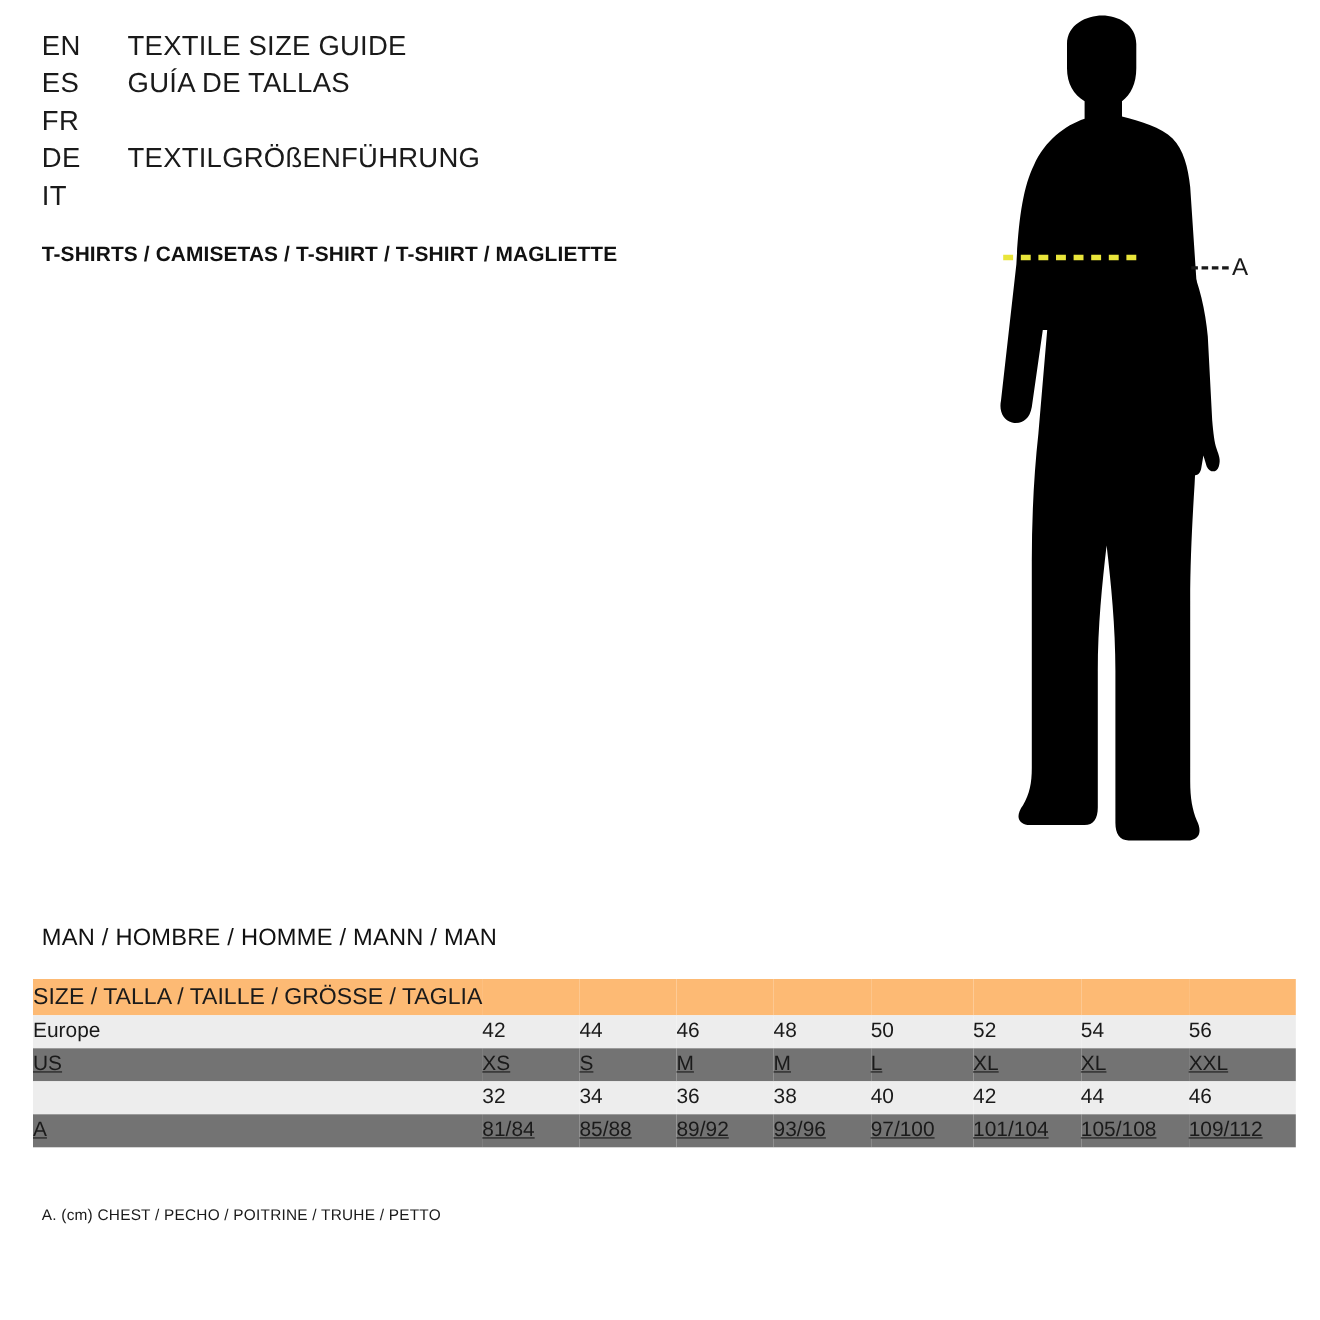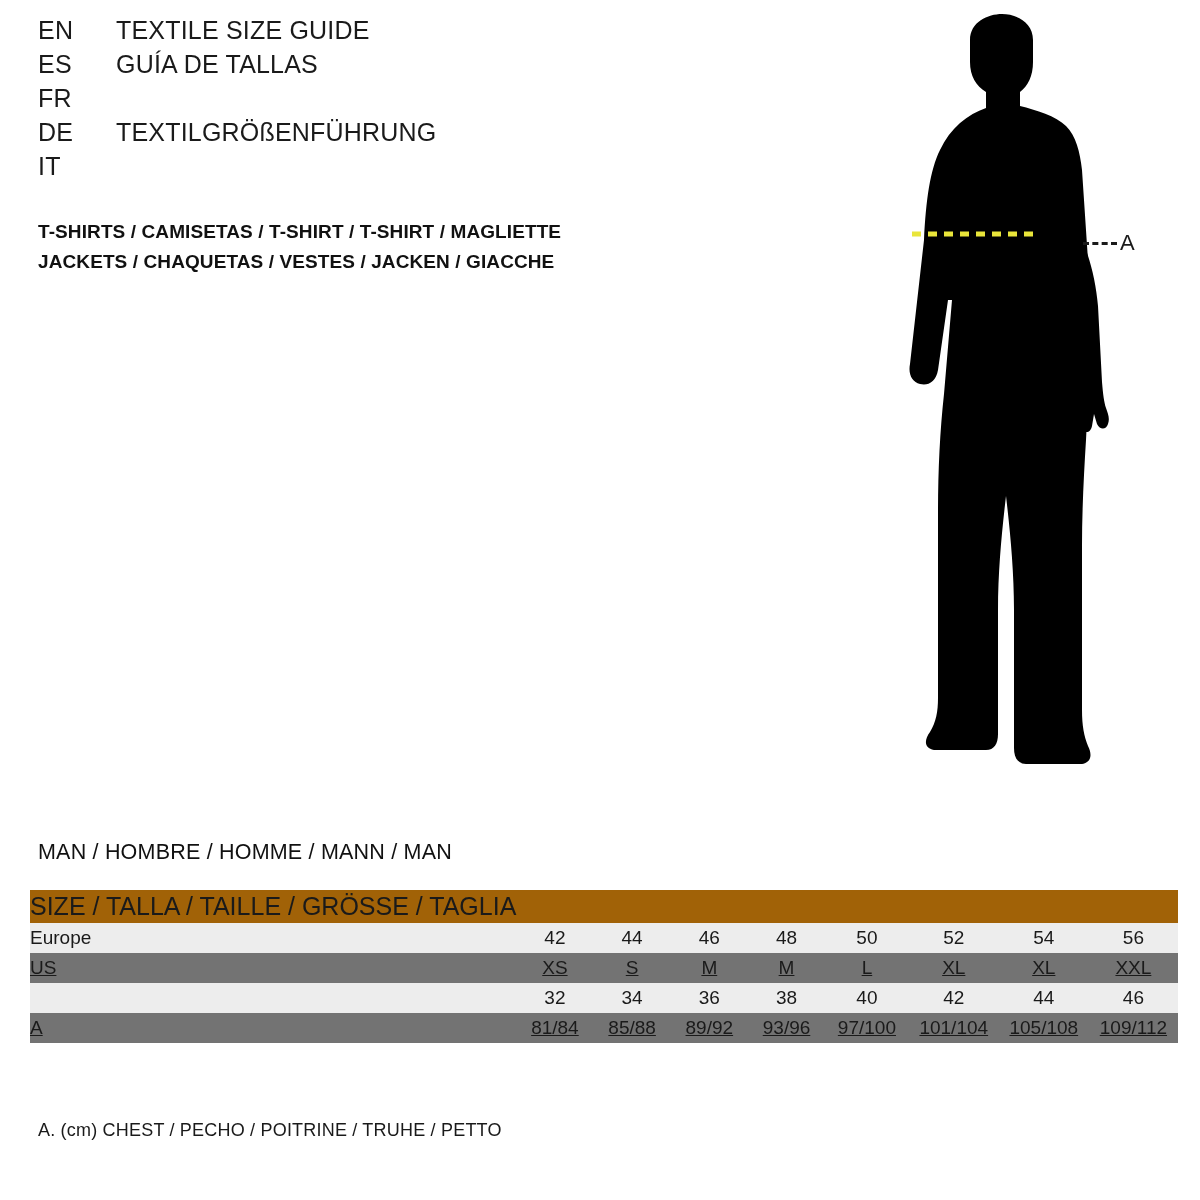--- a/index.html
+++ b/index.html
@@ -13,21 +13,21 @@
     position: relative;
     font-family: "Liberation Sans", sans-serif;
     color: #1a1a1a;
     overflow: hidden;
   }
 
   
   .lang-block {
     position: absolute;
     left: 38px;
-    top: 18px;
+    top: 30px;
     width: 720px;
   }
   .lang-row {
     display: flex;
     align-items: baseline;
     line-height: 1.0;
     margin-bottom: 9px;
   }
   .lang-code {
     width: 78px;
@@ -106,43 +106,43 @@
     border-collapse: collapse;
     font-size: 19px;
   }
   table.size-table tr { height: 30px; }
   table.size-table td {
     padding: 0;
     vertical-align: middle;
     color: #1a1a1a;
   }
   .row-head td {
-    background: #a16207;
+    background: #fdba74;
     color: #ffffff;
-    font-size: 25px;
+    font-size: 21px;
     height: 33px;
   }
   .row-light td { background: #ededed; margin-top: 12px; }
   .row-mid td   { background: #737373; text-decoration: underline; }
   .label-cell {
     width: 160px;
     padding-left: 12px;
     text-align: left;
     white-space: nowrap;
   }
   .val-cell {
-    text-align: center;
+    text-align: left;
     width: 123px;
   }
 
   .footnote {
     position: absolute;
     left: 38px;
-    top: 1120px;
-    font-size: 18px;
+    top: 1096px;
+    font-size: 14px;
     color: #1a1a1a;
     letter-spacing: 0.2px;
   }
 </style>
 </head>
 <body>
 
 <div class="lang-block">
   <div class="lang-row">
     <div class="lang-code">EN</div>
@@ -159,21 +159,20 @@
     <div class="lang-code">DE</div>
     <div class="lang-text">TEXTILGRÖßENFÜHRUNG</div>
   </div>
   <div class="lang-row">
     <div class="lang-code">IT</div>
   </div>
 </div>
 
 <div class="categories">
   <div class="category-line">T-SHIRTS / CAMISETAS / T-SHIRT / T-SHIRT / MAGLIETTE</div>
-  <div class="category-line">JACKETS / CHAQUETAS / VESTES / JACKEN / GIACCHE</div>
 </div>
 
 <div class="figure-area">
   <svg width="360" height="790" viewBox="0 0 360 790">
     <path fill="#000000" d="
       M150 30
       C150 12, 168 4, 182 4
       C196 4, 213 12, 213 30
       L213 52
       C213 66, 208 76, 200 82

